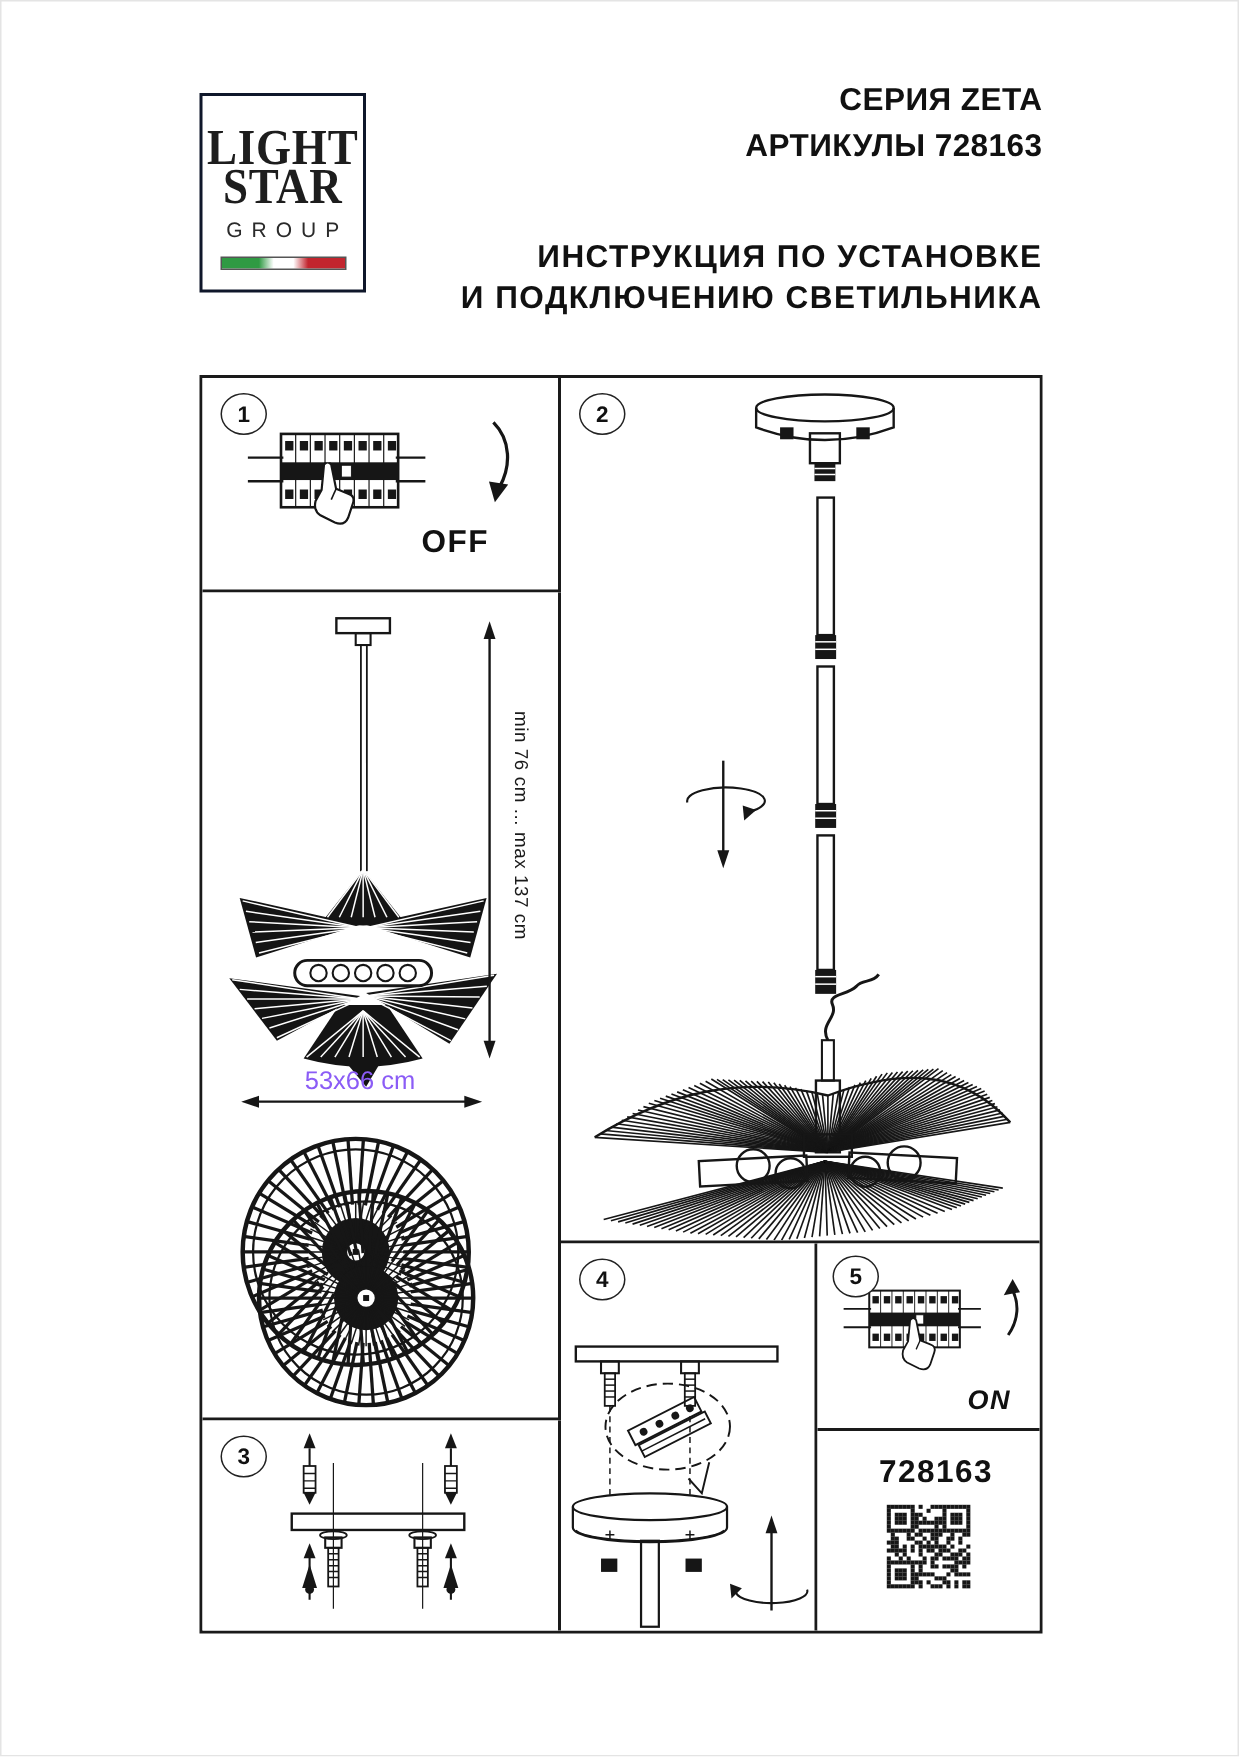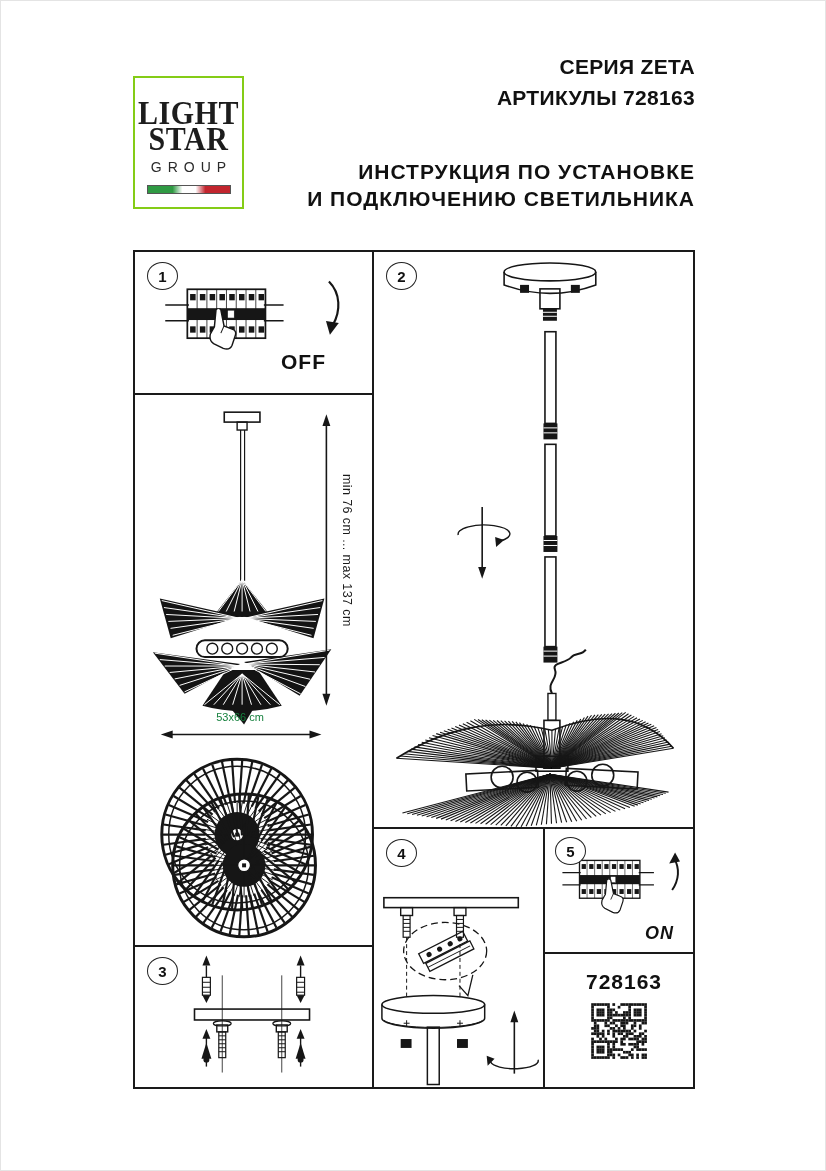--- a/index.html
+++ b/index.html
@@ -5,22 +5,22 @@
   * { margin:0; padding:0; box-sizing:border-box; }
   html,body { background:#fff; }
   body {
     width:826px; height:1171px; position:relative;
     font-family:"Liberation Sans", sans-serif; color:#111;
   }
   .page-edge { position:absolute; inset:0; border:1px solid #e4e4e4; pointer-events:none; }
 
   
   .logo-box {
-    position:absolute; left:133px; top:76px; width:111px; height:133px;
-    border:2px solid #84cc16; background:#fff; text-align:center;
+    position:absolute; left:133px; top:62px; width:111px; height:133px;
+    border:2px solid #0f172a; background:#fff; text-align:center;
   }
   .logo-word { font-family:"Liberation Serif", serif; font-weight:bold; color:#1d1d1d;
     font-size:30px; line-height:26px; letter-spacing:0.5px; transform:scaleY(1.12); }
   .logo-word.first { margin-top:22px; }
   .logo-group { font-size:14px; letter-spacing:6px; padding-left:6px; color:#2a2a2a; margin-top:7px; }
   .logo-flag { width:84px; height:9px; margin:10px auto 0; border:1px solid #555;
     background:linear-gradient(90deg, var(--flag-green) 0 30%, #fff 42% 58%, var(--flag-red) 70% 100%); }
 
   .head-text { position:absolute; right:131px; top:55px; text-align:right; }
   .head-line { font-size:21px; font-weight:bold; letter-spacing:0.3px; line-height:24px; }
@@ -46,21 +46,21 @@
 
   .panel svg.fig { position:absolute; inset:0; width:100%; height:100%; }
 
   .switch-label { position:absolute; font-weight:bold; letter-spacing:1px; }
   .p1 .switch-label { left:146px; top:98px; font-size:21px;text-align:center; }
   .p5 .switch-label { left:100px; top:94px; font-size:18px;font-style:italic; }
 
   .dim-v { position:absolute; left:198px; top:0; width:28px; height:310px;
     display:flex; align-items:center; justify-content:center; }
   .dim-v span { writing-mode:vertical-rl; font-size:12.5px; letter-spacing:0.4px; white-space:nowrap; color:#1a1a1a; }
-  .dim-h { position:absolute; left:40px; top:316px; width:130px; text-align:center; font-size:11px; color:#15803d; }
+  .dim-h { position:absolute; left:40px; top:316px; width:130px; text-align:center; font-size:17px; color:#8b5cf6; }
 
   .qr-article { position:absolute; left:0; top:16px; width:100%; text-align:center;
     font-size:21px; font-weight:bold; letter-spacing:1px;padding-left:10px; }
   .qr-svg { position:absolute; left:45px; top:48px; }
 
   .ink { stroke:#161616; fill:none; }
 </style>
 </head>
 <body>
 

